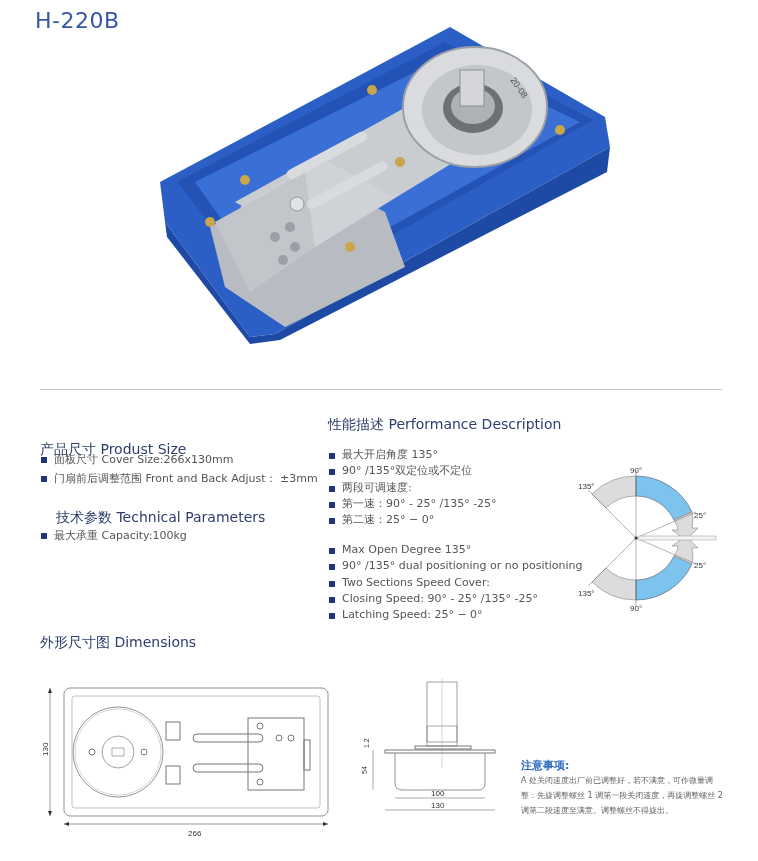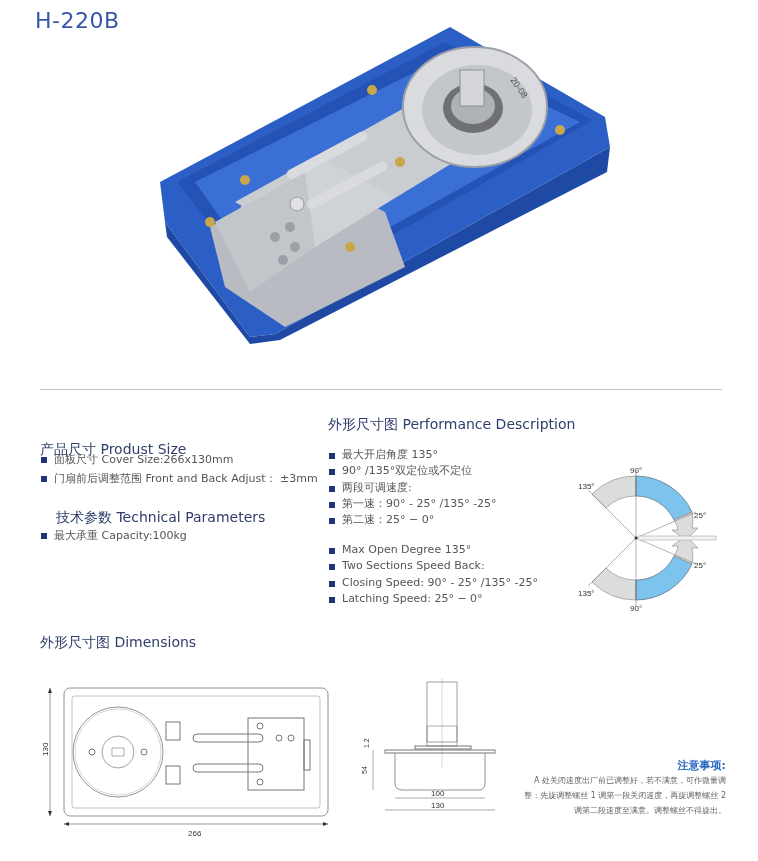--- a/index.html
+++ b/index.html
@@ -9,21 +9,21 @@
   .divider { position:absolute; left:40px; top:389px; width:682px; height:1px; background:#c4c4c4; }
   .sec-h { position:absolute; font-size:14px; color:#2e3d6b; font-family:"DejaVu Sans", sans-serif; white-space:nowrap; }
   .list { position:absolute; margin:0; padding:0; list-style:none; font-size:11px; color:#555; font-family:"DejaVu Sans", sans-serif; }
   .list li { position:relative; padding-left:14px; white-space:nowrap; }
   .list li::before { content:""; position:absolute; left:1px; top:5px; width:6px; height:6px; background:#22337a; }
   .list.l18 li { height:18.5px; line-height:16px; }
   .list.l16 li { height:16.3px; line-height:14px; }
   .diagram { position:absolute; left:574px; top:462px; width:150px; height:150px; }
   .dim-plan { position:absolute; left:38px; top:682px; width:300px; height:158px; }
   .dim-side { position:absolute; left:355px; top:678px; width:150px; height:145px; }
-  .note { position:absolute; left:521px; top:758px; font-family:"DejaVu Sans", sans-serif;text-align:right; }
+  .note { position:absolute; left:521px; top:758px; font-family:"DejaVu Sans", sans-serif; }
   .note .nt { font-size:11px; color:#2d6cc0; font-weight:bold; }
   .note .nb { font-size:8px; color:#666; line-height:15px; width:205px; }
 </style>
 </head>
 <body>
 
 <div class="title">H-220B</div>
 
 <svg class="product" viewBox="0 0 460 325">
 
@@ -66,31 +66,32 @@
 <ul class="list l18" style="left:40px;top:441px;margin-top:11px;">
   <li>面板尺寸 Cover Size:266x130mm</li>
   <li>门扇前后调整范围 Front and Back Adjust： ±3mm</li>
 </ul>
 
 <div class="sec-h" style="left:56px;top:509px;">技术参数  Technical Parameters</div>
 <ul class="list l18" style="left:40px;top:528px;">
   <li>最大承重  Capacity:100kg</li>
 </ul>
 
-<div class="sec-h" style="left:328px;top:416px;">外形尺寸图 Performance Description</div>
+<div class="sec-h" style="left:328px;top:416px;">性能描述 Performance Description</div>
 <ul class="list l16" style="left:328px;top:448px;">
   <li>最大开启角度 135°</li>
   <li>90° /135°双定位或不定位</li>
   <li>两段可调速度:</li>
   <li>第一速：90° - 25° /135° -25°</li>
   <li>第二速：25°  − 0°</li>
 </ul>
 <ul class="list l16" style="left:328px;top:543px;">
   <li>Max Open Degree  135°</li>
-  <li>Two Sections Speed Back:</li>
+  <li>90° /135° dual positioning or no positioning</li>
+  <li>Two Sections Speed Cover:</li>
   <li>Closing Speed: 90° - 25° /135° -25°</li>
   <li>Latching Speed: 25°   − 0°</li>
 </ul>
 
 <svg class="diagram" viewBox="0 0 150 150">
 
   <path d="M 62 76 m -44 -44 A 62 62 0 0 1 62 14 L 62 34 A 42 42 0 0 0 32 46 Z" fill="#dcdcdc" stroke="#888" stroke-width="0.6"></path>
 
   <path d="M 62 14 A 62 62 0 0 1 118 50 L 100 58 A 42 42 0 0 0 62 34 Z" fill="#7cc4ee" stroke="#556" stroke-width="0.6"></path>
 

